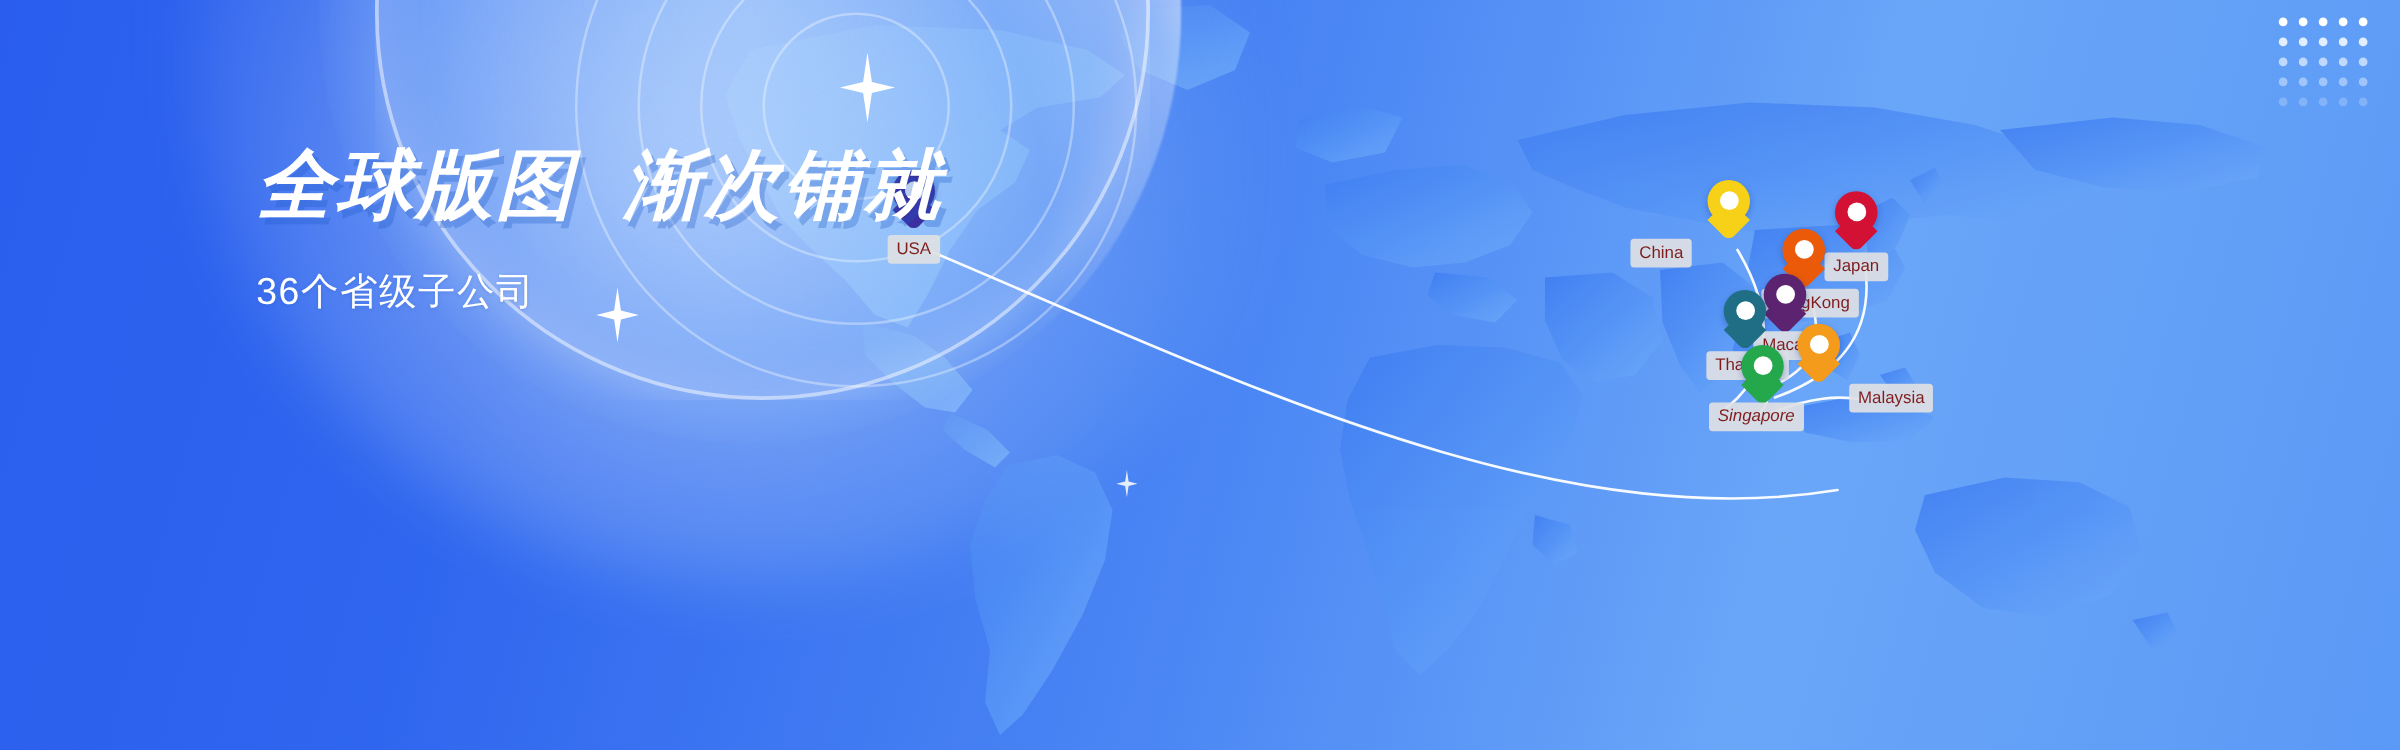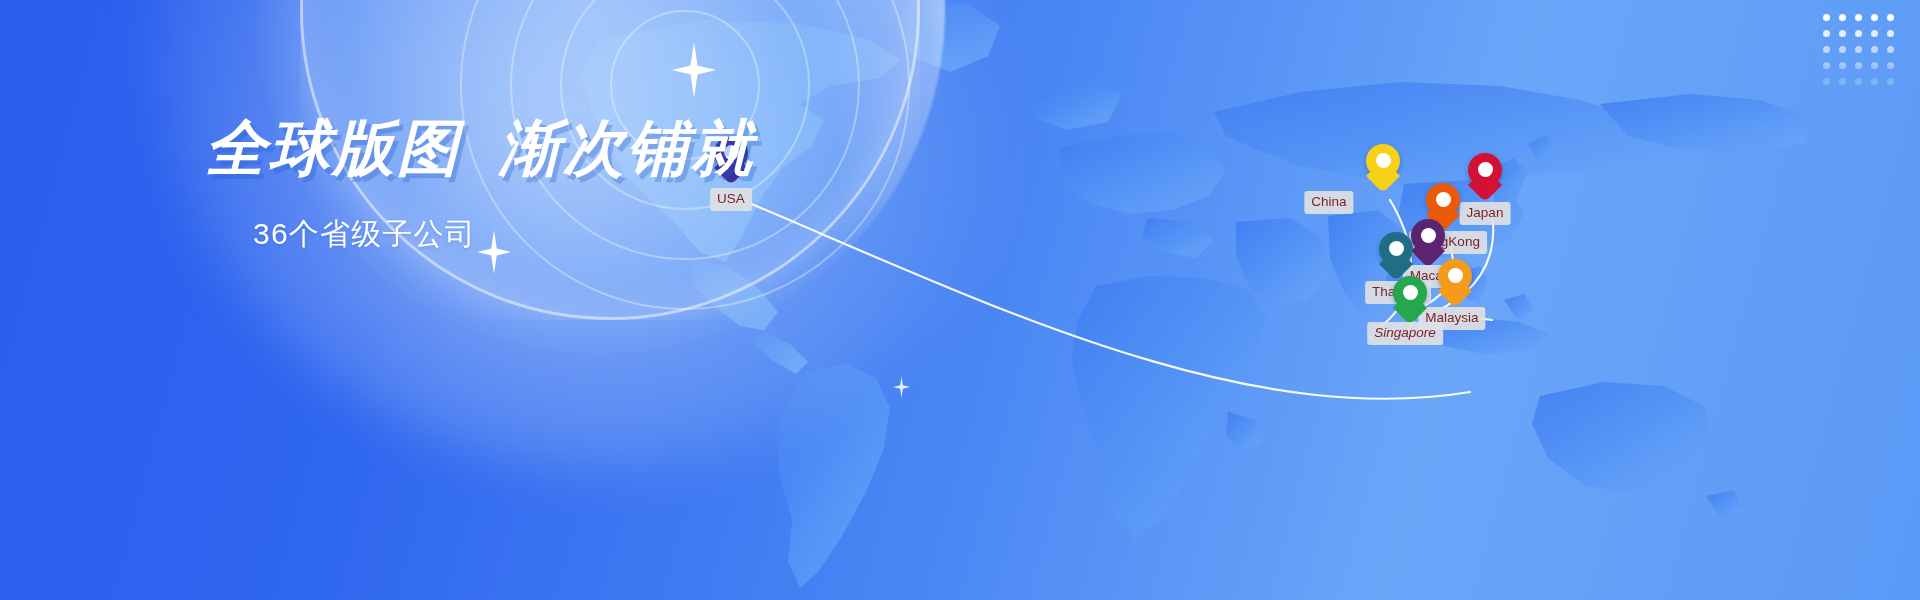--- a/index.html
+++ b/index.html
@@ -55,21 +55,21 @@
   .dot-grid i{width:7px;height:7px;border-radius:50%;background:#ffffff;display:block;margin:4px auto;}
 
   
   .copy{position:absolute;left:205px;top:118px;width:720px;}
   .headline{
     margin:0;color:#fff;font-size:61px;line-height:1;font-weight:700;font-style:italic;
     letter-spacing:3px;white-space:nowrap;
     text-shadow:4px 5px 0 rgba(30,88,200,.30);
   }
   .headline .gap{display:inline-block;width:38px;}
-  .lines{margin-top:34px;display:flex;flex-direction:row;gap:9px;margin-left:48px;}
+  .lines{margin-top:34px;display:flex;flex-direction:row;gap:9px;}
   .line{
     color:#fff;font-size:30px;line-height:1.38;letter-spacing:1.2px;white-space:nowrap;
     text-shadow:0 1px 3px rgba(26,78,185,.25);position:relative;
   }
 
   
   .routes{position:absolute;inset:0;pointer-events:none;}
 
   
   .pin{position:absolute;width:34px;height:46px;transform:translate(-50%,-100%);}
@@ -236,21 +236,21 @@
     <div class="pin" style="left:1396px;top:278px;">
       <span class="body" style="background:#1f6e85"></span>
       <span class="dot"></span>
     </div>
     <div class="pin-label" style="left:1398px;top:281px;">Thailand</div>
 
     <div class="pin" style="left:1455px;top:305px;">
       <span class="body" style="background:#f59b1b"></span>
       <span class="dot"></span>
     </div>
-    <div class="pin-label" style="left:1452px;top:307px;">Malaysia</div>
+    <div class="pin-label" style="left:1513px;top:307px;">Malaysia</div>
 
     <div class="pin" style="left:1410px;top:322px;">
       <span class="body" style="background:#24a84b"></span>
       <span class="dot"></span>
     </div>
     <div class="pin-label" style="left:1405px;top:322px;font-style:italic;">Singapore</div>
 
   </div>
 
   <div class="copy">

